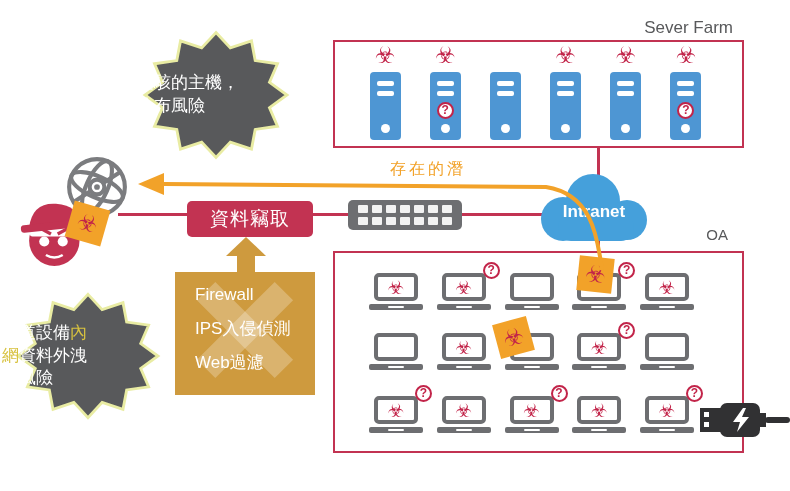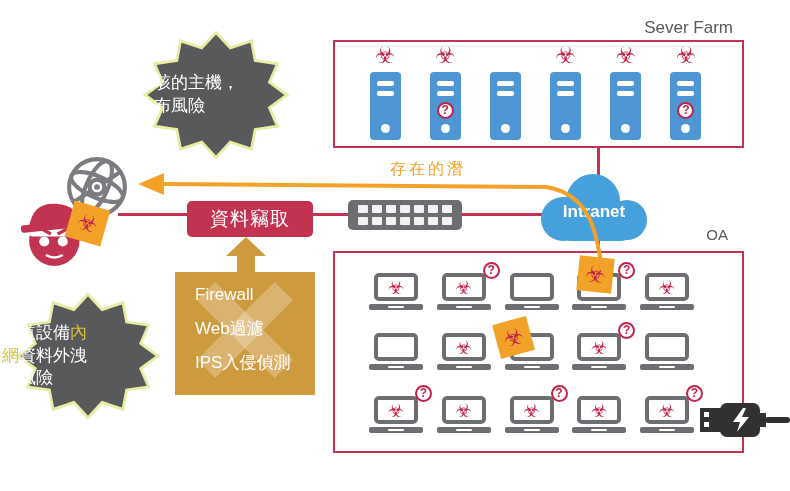--- a/index.html
+++ b/index.html
@@ -230,22 +230,22 @@
     <path d="M 602 270 C 597 232 590 194 546 187 L 164 184" stroke="var(--orange)" stroke-width="4" fill="none"></path>
     <polygon points="138,184 164,173 164,195" fill="var(--orange)"></polygon>
   </svg>
   <div class="leak-label">存在的潛</div>
 
   <div class="up-arrow-head"></div>
   <div class="up-arrow-shaft"></div>
   <div class="stack-box">
     <div id="stack-items">
         <div class="stack-item">Firewall</div>
+        <div class="stack-item">IPS入侵偵測</div>
         <div class="stack-item">Web過濾</div>
-        <div class="stack-item">IPS入侵偵測</div>
       </div>
     <div class="xbar x1"></div>
     <div class="xbar x2"></div>
   </div>
 
   <div class="burst burst-bottom">
     <svg viewBox="-106 -100 212 200">
         <polygon class="star" points="0.0,-88.0 20.2,-66.3 50.0,-76.2 55.2,-48.5 86.6,-44.0 75.3,-17.8 100.0,0.0 75.3,17.8 86.6,44.0 55.2,48.5 50.0,76.2 20.2,66.3 0.0,88.0 -20.2,66.3 -50.0,76.2 -55.2,48.5 -86.6,44.0 -75.3,17.8 -100.0,0.0 -75.3,-17.8 -86.6,-44.0 -55.2,-48.5 -50.0,-76.2 -20.2,-66.3"></polygon>
       </svg>
     <div class="burst-text" id="burst-bottom-text">

